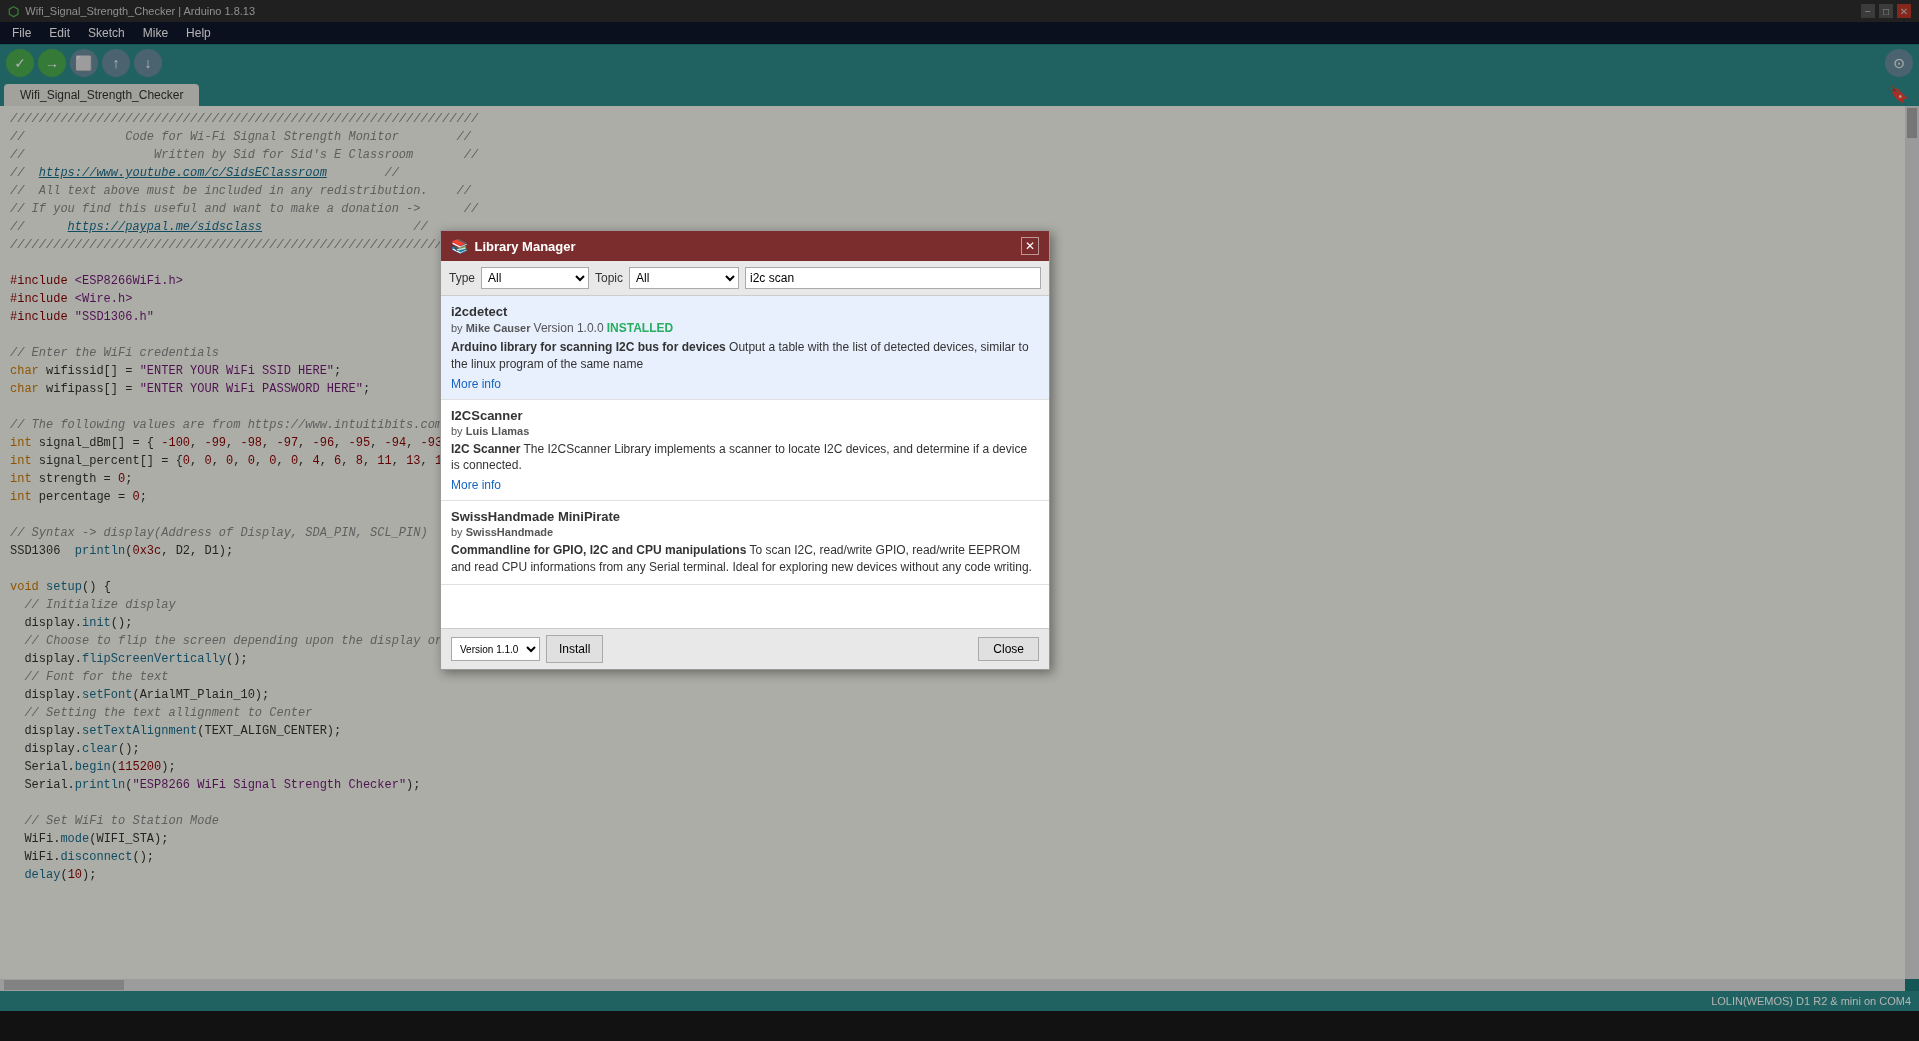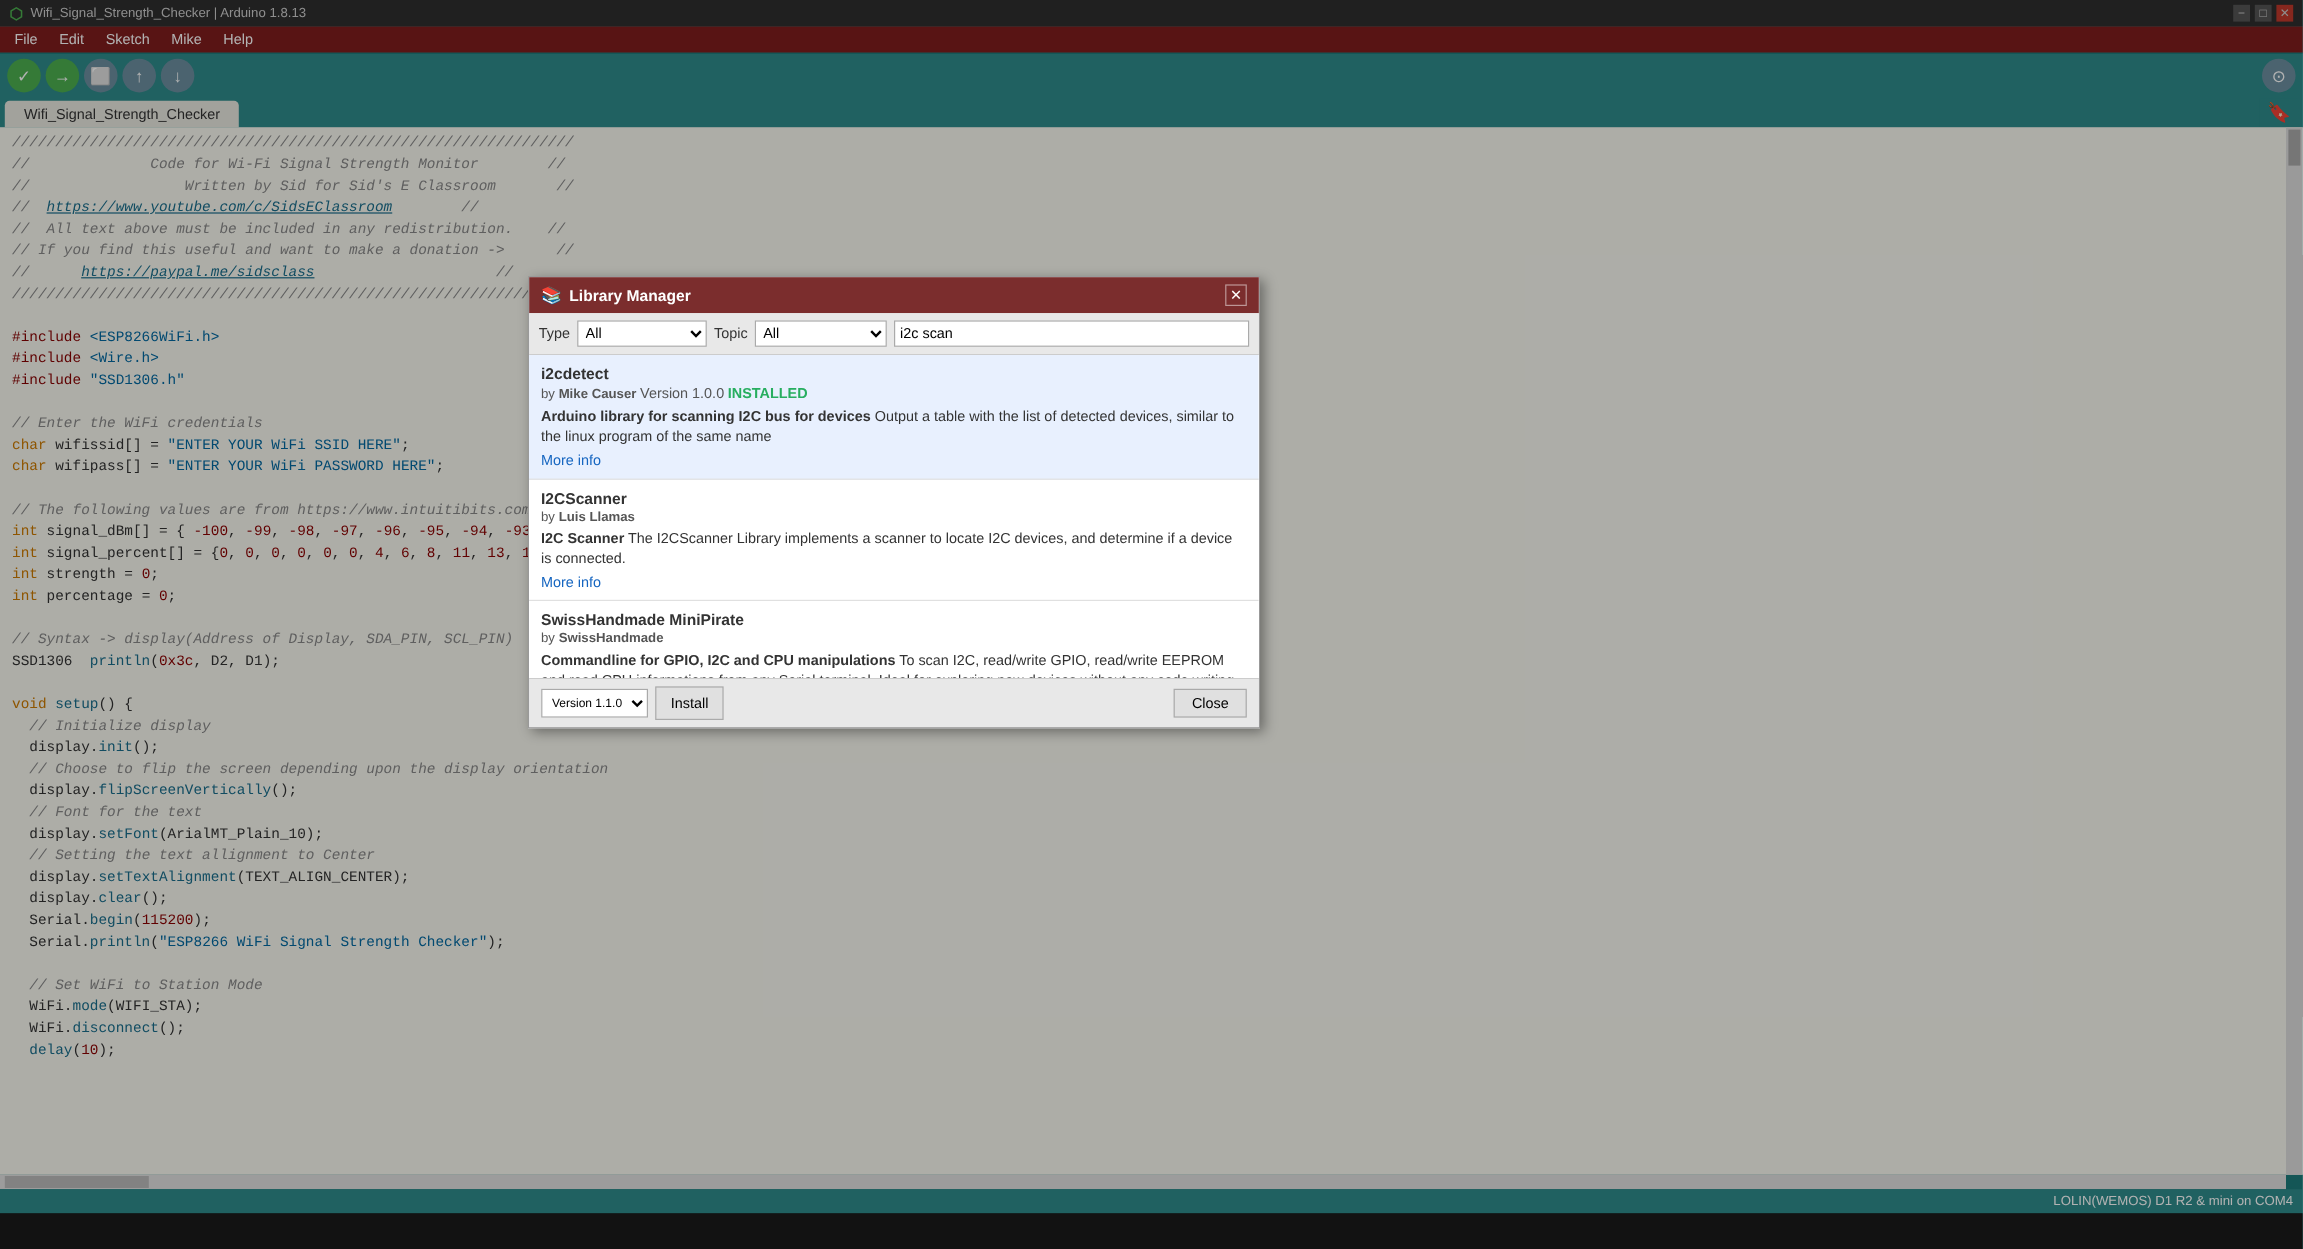--- a/index.html
+++ b/index.html
@@ -42,21 +42,21 @@
       color: #ccc;
       font-size: 10px;
       cursor: pointer;
       display: flex;
       align-items: center;
       justify-content: center;
     }
 
     
     #menu-bar {
-      background: #7f1d1d;
+      background: #0f172a;
       height: 22px;
       display: flex;
       align-items: center;
       padding: 0 4px;
       gap: 2px;
     }
     .menu-item {
       color: #fff;
       padding: 2px 8px;
       font-size: 12px;
@@ -202,21 +202,21 @@
     }
     #filter-search {
       flex: 1;
       height: 22px;
       font-size: 12px;
       border: 1px solid #aaa;
       padding: 0 4px;
     }
     #library-list {
       background: white;
-      height: 270px;
+      height: 333px;
       overflow-y: auto;
       border-bottom: 1px solid #ccc;
     }
     .lib-item {
       border-bottom: 1px solid #e0e0e0;
       padding: 8px 10px;
       cursor: pointer;
     }
     .lib-item-selected { background: #e8f0fe; }
     .lib-name {
@@ -309,21 +309,21 @@
     }
     .editor-lines {
       padding: 0 10px;
       line-height: 1.5;
       white-space: pre;
       color: #333;
     }
     span.kw { color: #cc7a00; font-weight: normal; }
     span.fn { color: #1a6e8c; }
     span.cm { color: #888; font-style: italic; }
-    span.st { color: #0369a1; }
+    span.st { color: #701a75; }
     span.num { color: #8b0000; }
     span.pp { color: #880000; }
   </style>
 </head>
 <body>
 
 <div id="title-bar">
   <div id="title-bar-left">
     <span style="color:#4caf50; font-weight:bold; font-size:13px;">⬡</span>
     <span>Wifi_Signal_Strength_Checker | Arduino 1.8.13</span>

